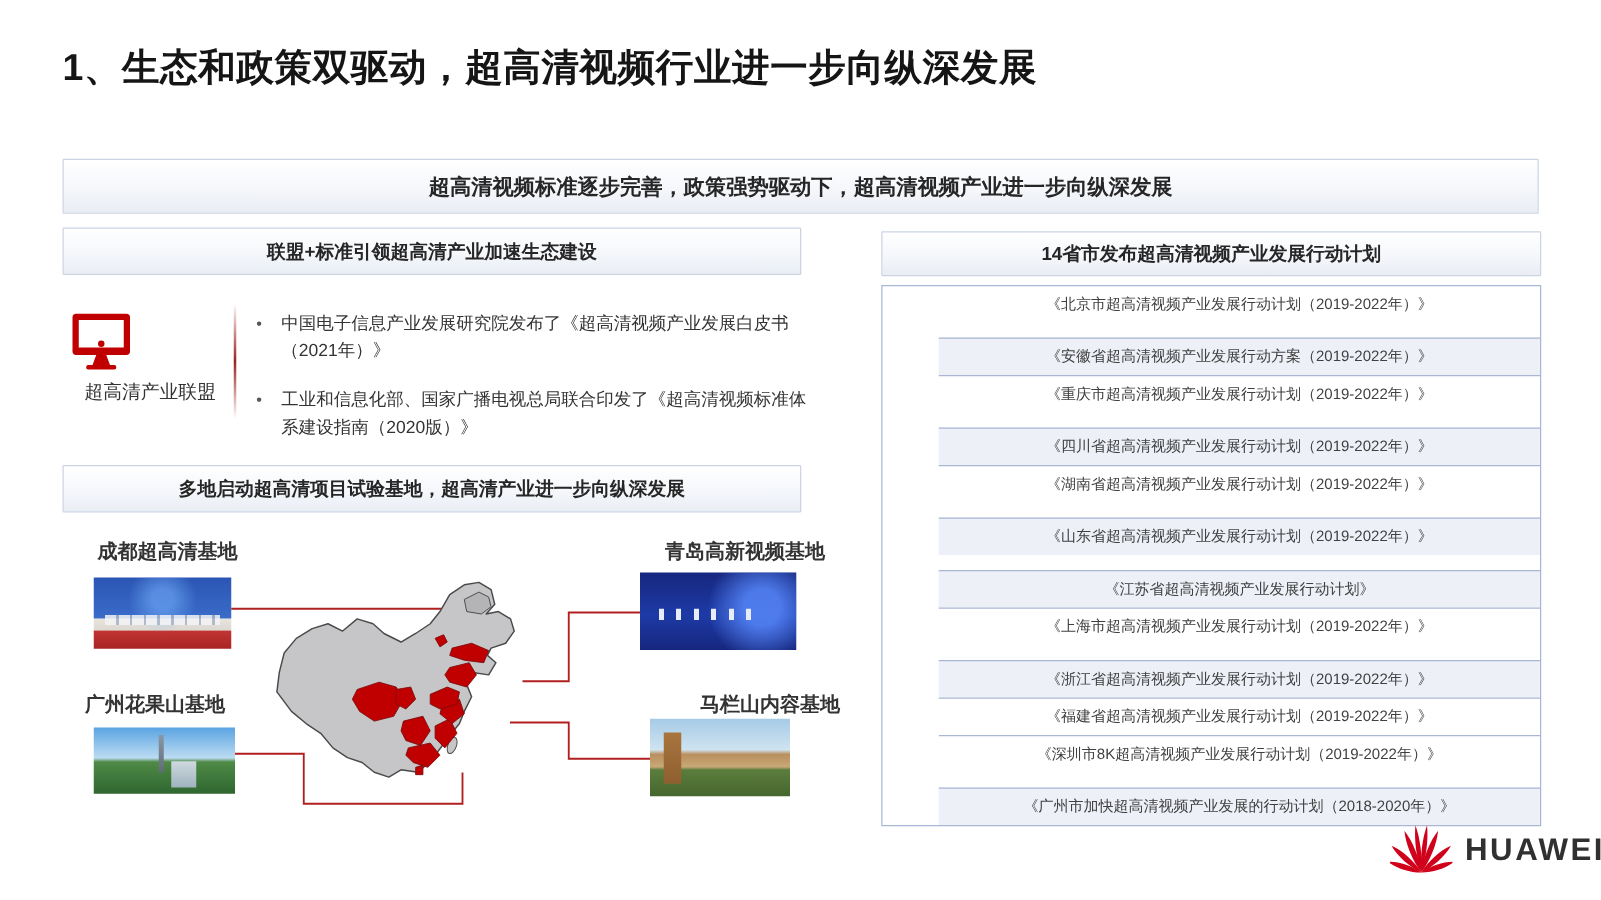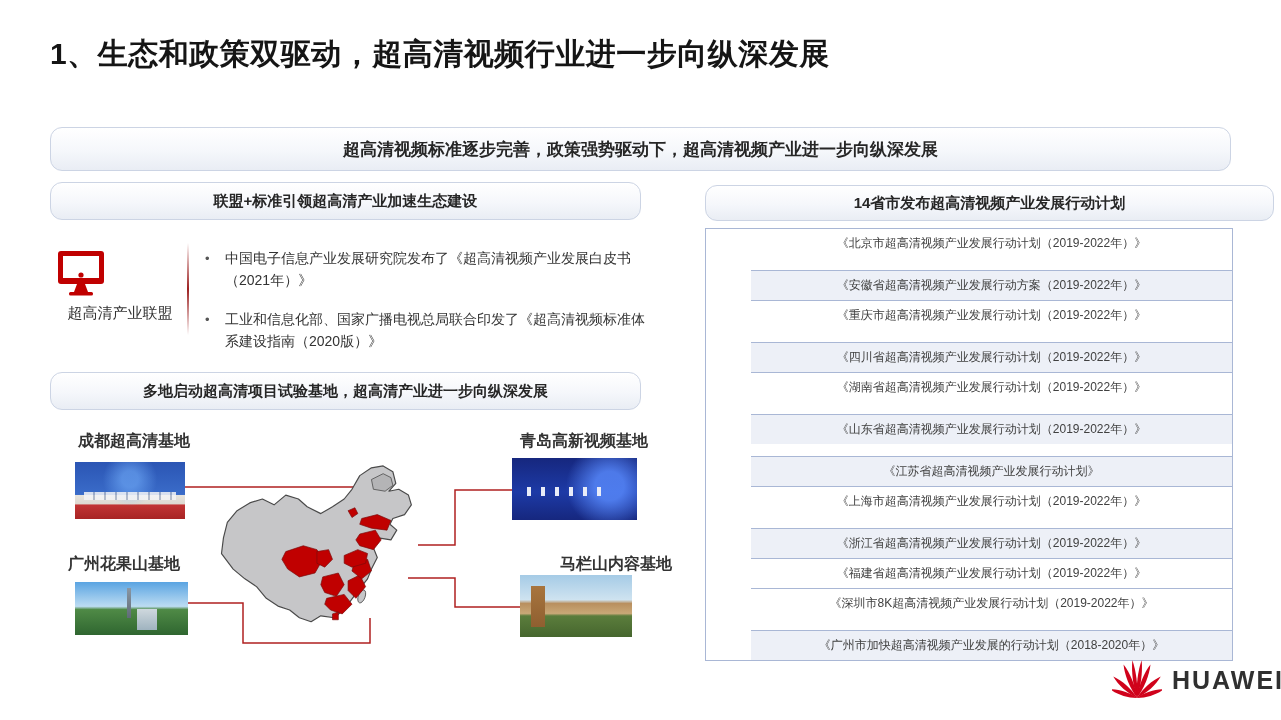--- a/index.html
+++ b/index.html
@@ -10,29 +10,29 @@
   }
   .abs{position:absolute;}
   
   .slide-title{
     left:50px;top:34px;width:1100px;
     font-size:30px;font-weight:bold;color:#151515;letter-spacing:0.5px;
   }
   
   .hdr-box{
     background:linear-gradient(180deg,#ffffff 0%,#f5f7fb 55%,#e9edf4 100%);
-    border:1px solid #ccd4e4;border-radius:12px;
+    border:1px solid #ccd4e4;border-radius:1px;
     display:flex;align-items:center;justify-content:center;
     font-weight:bold;color:#262626;box-sizing:border-box;
   }
   .banner{left:50px;top:127px;width:1181px;height:44px;font-size:17px;}
   .sec-hdr{left:50px;width:591px;height:38px;font-size:15px;}
   .sec1-hdr{top:182px;}
   .sec2-hdr{top:372px;}
-  .right-hdr{left:705px;top:185px;width:569px;height:36px;font-size:15px;}
+  .right-hdr{left:705px;top:185px;width:528px;height:36px;font-size:15px;}
   
   .alliance{left:55px;top:250px;width:130px;text-align:center;}
   .alliance .icon{display:block;margin:0 auto;}
   .alliance .lbl{margin-top:8px;font-size:15px;color:#333;}
   .v-divider{
     left:187px;top:243px;width:2px;height:92px;
     background:linear-gradient(180deg,rgba(160,32,32,0) 0%,#9c2020 50%,rgba(160,32,32,0) 100%);
   }
   
   .bullets{left:205px;top:248px;width:448px;}
@@ -120,21 +120,21 @@
   </div>
   <div class="bullet">
     <span class="dot">•</span>
     <span>工业和信息化部、国家广播电视总局联合印发了《超高清视频标准体系建设指南（2020版）》</span>
   </div>
 </div>
 
 <div class="abs hdr-box sec-hdr sec2-hdr">多地启动超高清项目试验基地，超高清产业进一步向纵深发展</div>
 
 <div class="abs base-label" style="left:78px;top:431px;">成都超高清基地</div>
-<div class="abs base-label" style="left:520px;top:431px;">青岛高新视频基地</div>
+<div class="abs base-label" style="left:532px;top:431px;">青岛高新视频基地</div>
 <div class="abs base-label" style="left:68px;top:554px;">广州花果山基地</div>
 <div class="abs base-label" style="left:560px;top:554px;">马栏山内容基地</div>
 
 <div class="abs photo photo-chengdu"></div>
 <div class="abs photo photo-qingdao"></div>
 <div class="abs photo photo-guangzhou"></div>
 <div class="abs photo photo-malanshan"></div>
 
 <svg class="abs" style="left:50px;top:420px;" width="590" height="250">
   <polyline points="135,67 310,67 310,140" fill="none" stroke="#b02020" stroke-width="1.5"></polyline>

